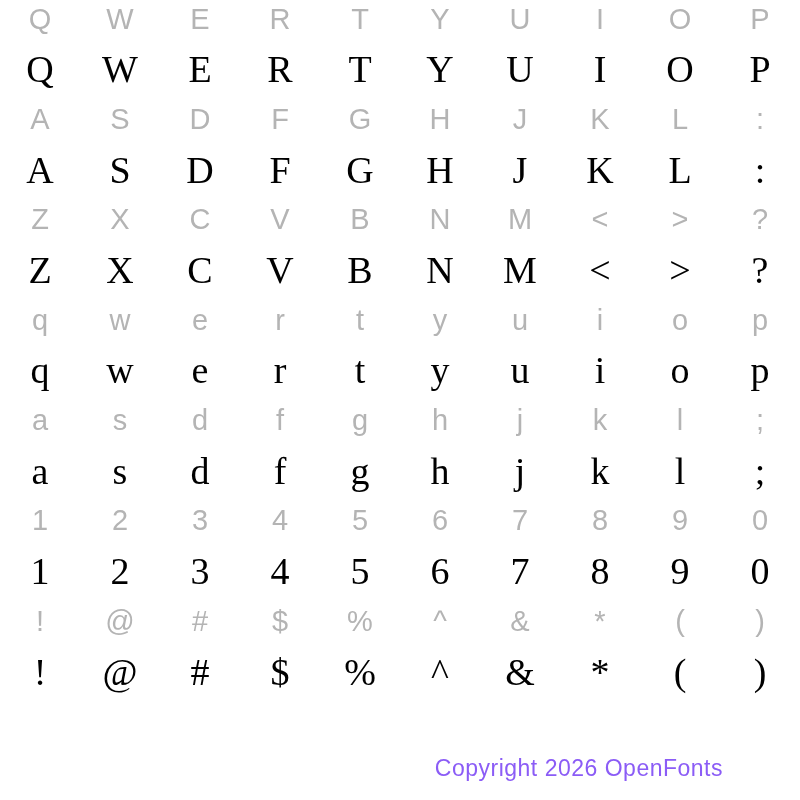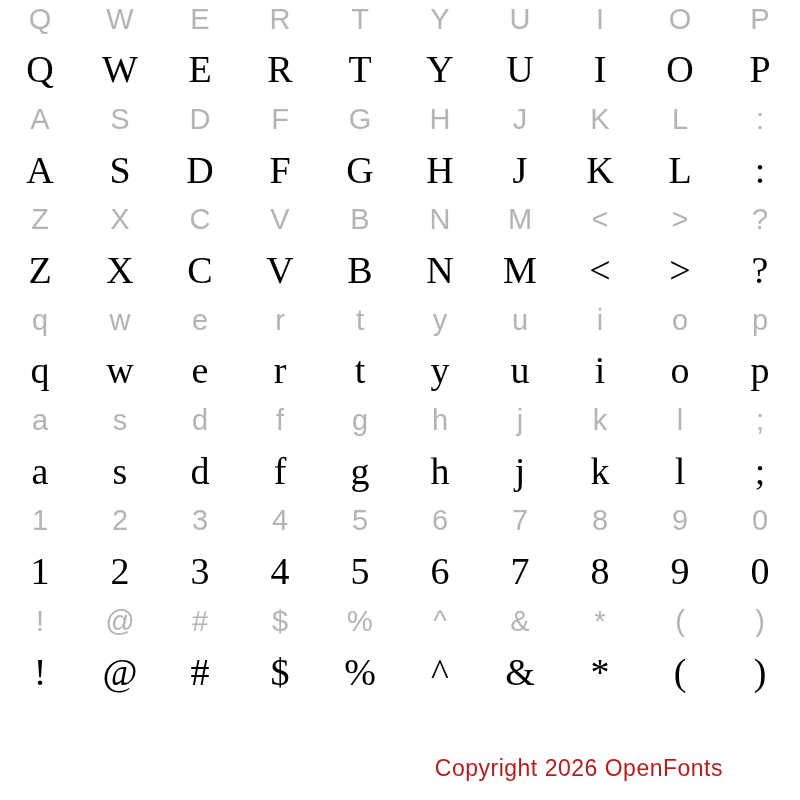--- a/index.html
+++ b/index.html
@@ -45,21 +45,21 @@
     color: #000000;
     font-weight: 400;
   }
   .copyright {
     position: absolute;
     top: 753px;
     right: 77px;
     font-family: "Liberation Sans", "DejaVu Sans", sans-serif;
     font-size: 23px;
     line-height: 30px;
-    color: #b91c1c;
+    color: #8b5cf6;
     letter-spacing: 0.5px;
   }
 </style>
 </head>
 <body>
 
 <div class="sheet">
   <div id="glyph-grid" class="glyph-grid">
       <span class="glyph-cell glyph-gray">Q</span>
       <span class="glyph-cell glyph-gray">W</span>

